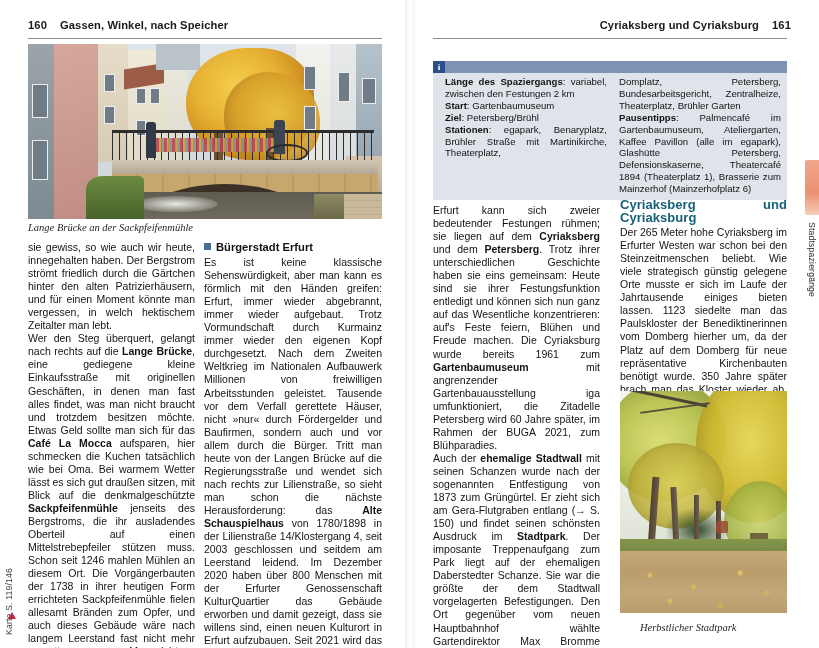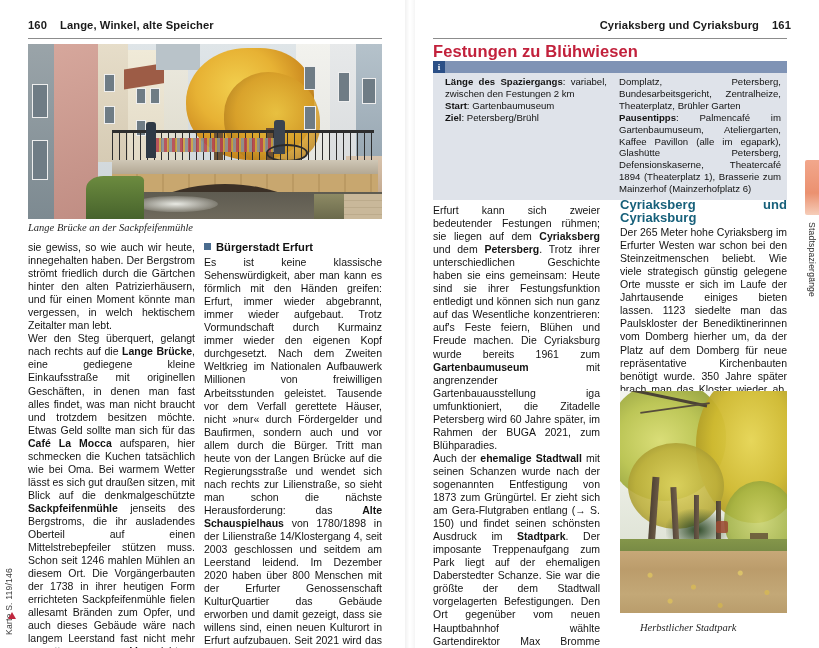--- a/index.html
+++ b/index.html
@@ -334,21 +334,21 @@
     background: #9c4a33; border-radius: 2px; opacity: .85; }
 </style>
 </head>
 <body>
 
 <div id="spread">
 
   <div class="page page-left">
 
     <div class="runhead runhead-left">
-      <span class="pgnum">160</span><span>Lange, Winkel, alte Speicher</span>
+      <span class="pgnum">160</span><span>Gassen, Winkel, nach Speicher</span>
     </div>
     <div class="rule rule-left"></div>
 
     <div class="photo-top">
       <div class="ph sky-top"></div>
       <div class="ph bldg-l1"></div>
       <div class="ph bldg-l2"></div>
       <div class="ph bldg-l3"></div>
       <div class="ph bldg-l4"></div>
       <div class="ph roof-1"></div>
@@ -403,31 +403,31 @@
     <div class="tab-left-tri"></div>
   </div>
 
   <div class="page page-right"></div>
 
   <div class="runhead runhead-right">
     <span>Cyriaksberg und Cyriaksburg</span><span class="pgnum">161</span>
   </div>
   <div class="rule rule-right"></div>
 
-  <div class="main-heading">Festungen zu Blühwiesen</div>
 
   <div class="infobox">
     <div class="infobox-bar">
       <div class="infobox-icon">i</div>
     </div>
     <div class="infobox-cols">
       <div class="infobox-col">
         <p><b>Länge des Spaziergangs</b><span>: variabel, zwischen den Festungen 2 km</span></p>
         <p><b>Start</b><span>: Gartenbaumuseum</span></p>
         <p><b>Ziel</b><span>: Petersberg/Brühl</span></p>
+        <p><b>Stationen</b><span>: egapark, Benaryplatz, Brühler Straße mit Martinikirche, Theaterplatz,</span></p>
       </div>
       <div class="infobox-col">
         <p>Domplatz, Petersberg, Bundesarbeitsgericht, Zentralheize, Theaterplatz, Brühler Garten</p>
         <p><b>Pausentipps</b><span>: Palmencafé im Gartenbaumuseum, Ateliergarten, Kaffee Pavillon (alle im egapark), Glashütte Petersberg, Defensionskaserne, Theatercafé 1894 (Theaterplatz 1), Brasserie zum Mainzerhof (Mainzerhofplatz 6)</span></p>
       </div>
     </div>
   </div>
 
   <div class="col rc1">
     <p><span>Erfurt kann sich zweier bedeutender Festungen rühmen; sie liegen auf dem </span><b>Cyriaksberg</b><span> und dem </span><b>Petersberg</b><span>. Trotz ihrer unterschiedlichen Geschichte haben sie eins gemeinsam: Heute sind sie ihrer Festungsfunktion entledigt und können sich nun ganz auf das Wesentliche konzentrieren: auf's Feste feiern, Blühen und Freude machen. Die Cyriaksburg wurde bereits 1961 zum </span><b>Gartenbaumuseum</b><span> mit angrenzender Gartenbauausstellung iga umfunktioniert, die Zitadelle Petersberg wird 60 Jahre später, im Rahmen der BUGA 2021, zum Blühparadies.</span></p>

